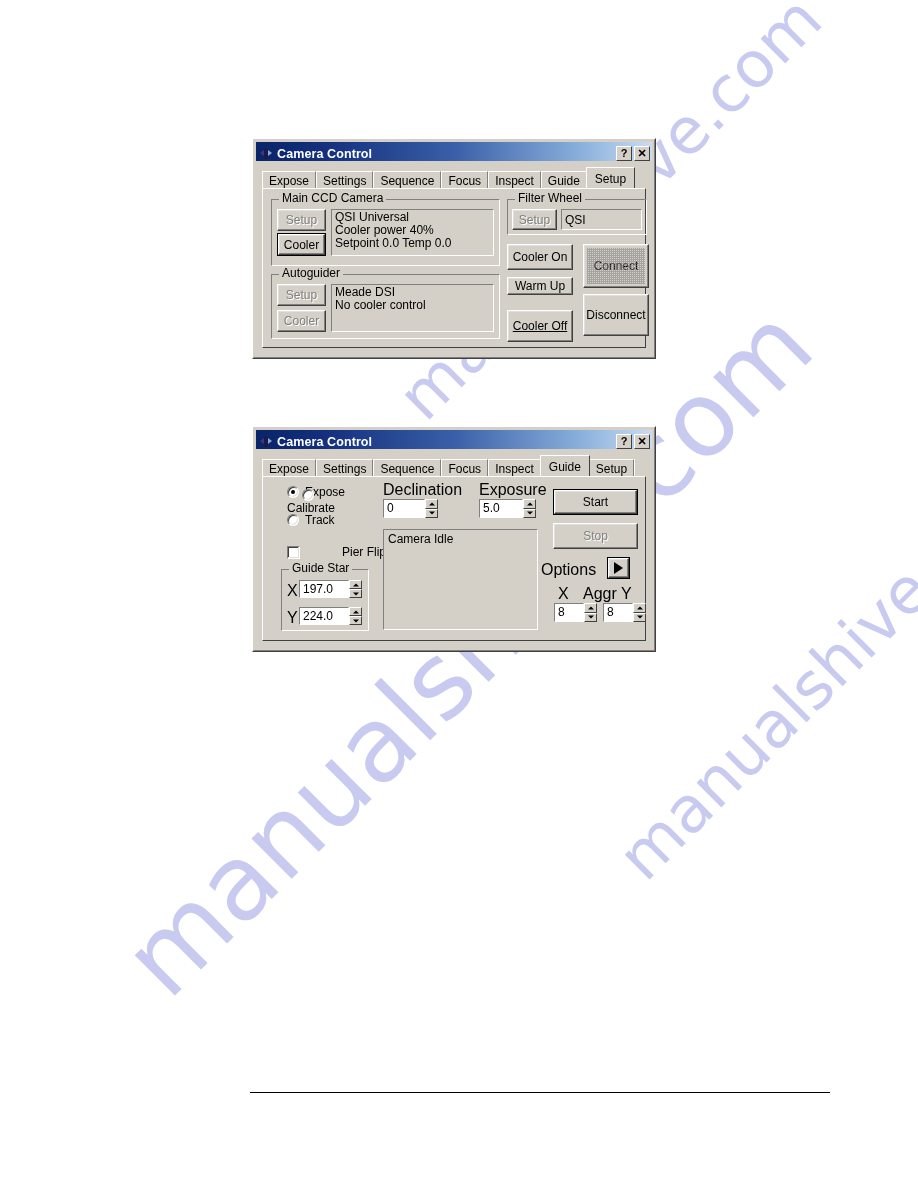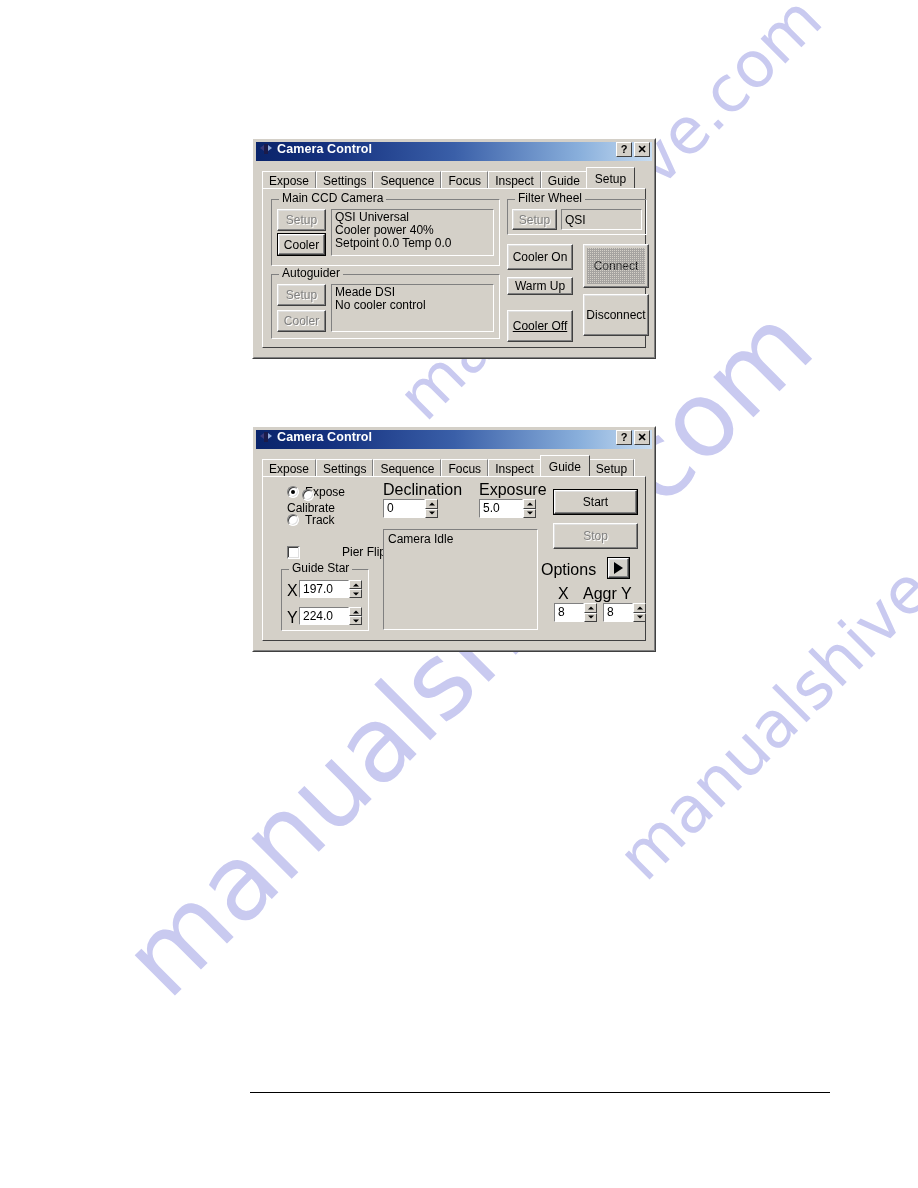--- a/index.html
+++ b/index.html
@@ -69,21 +69,21 @@
     border-bottom: 1px solid #808080;
     height: 100%;
     box-sizing: border-box;
     padding: 2px;
   }
 
   .titlebar {
     height: 19px;
     background: linear-gradient(to right, #0a246a 0%, #14307e 18%, #3a5fa8 50%, #8ab0dc 82%, #c8ddf2 100%);
     display: flex;
-    align-items: flex-start;
+    align-items: flex-end;
     padding: 0 2px 0 3px;
     box-sizing: border-box;
   }
   .tb-icon {
     width: 14px; height: 14px;
     margin-right: 4px;
     flex: 0 0 auto;
     position: relative;
   }
   .tb-title {

